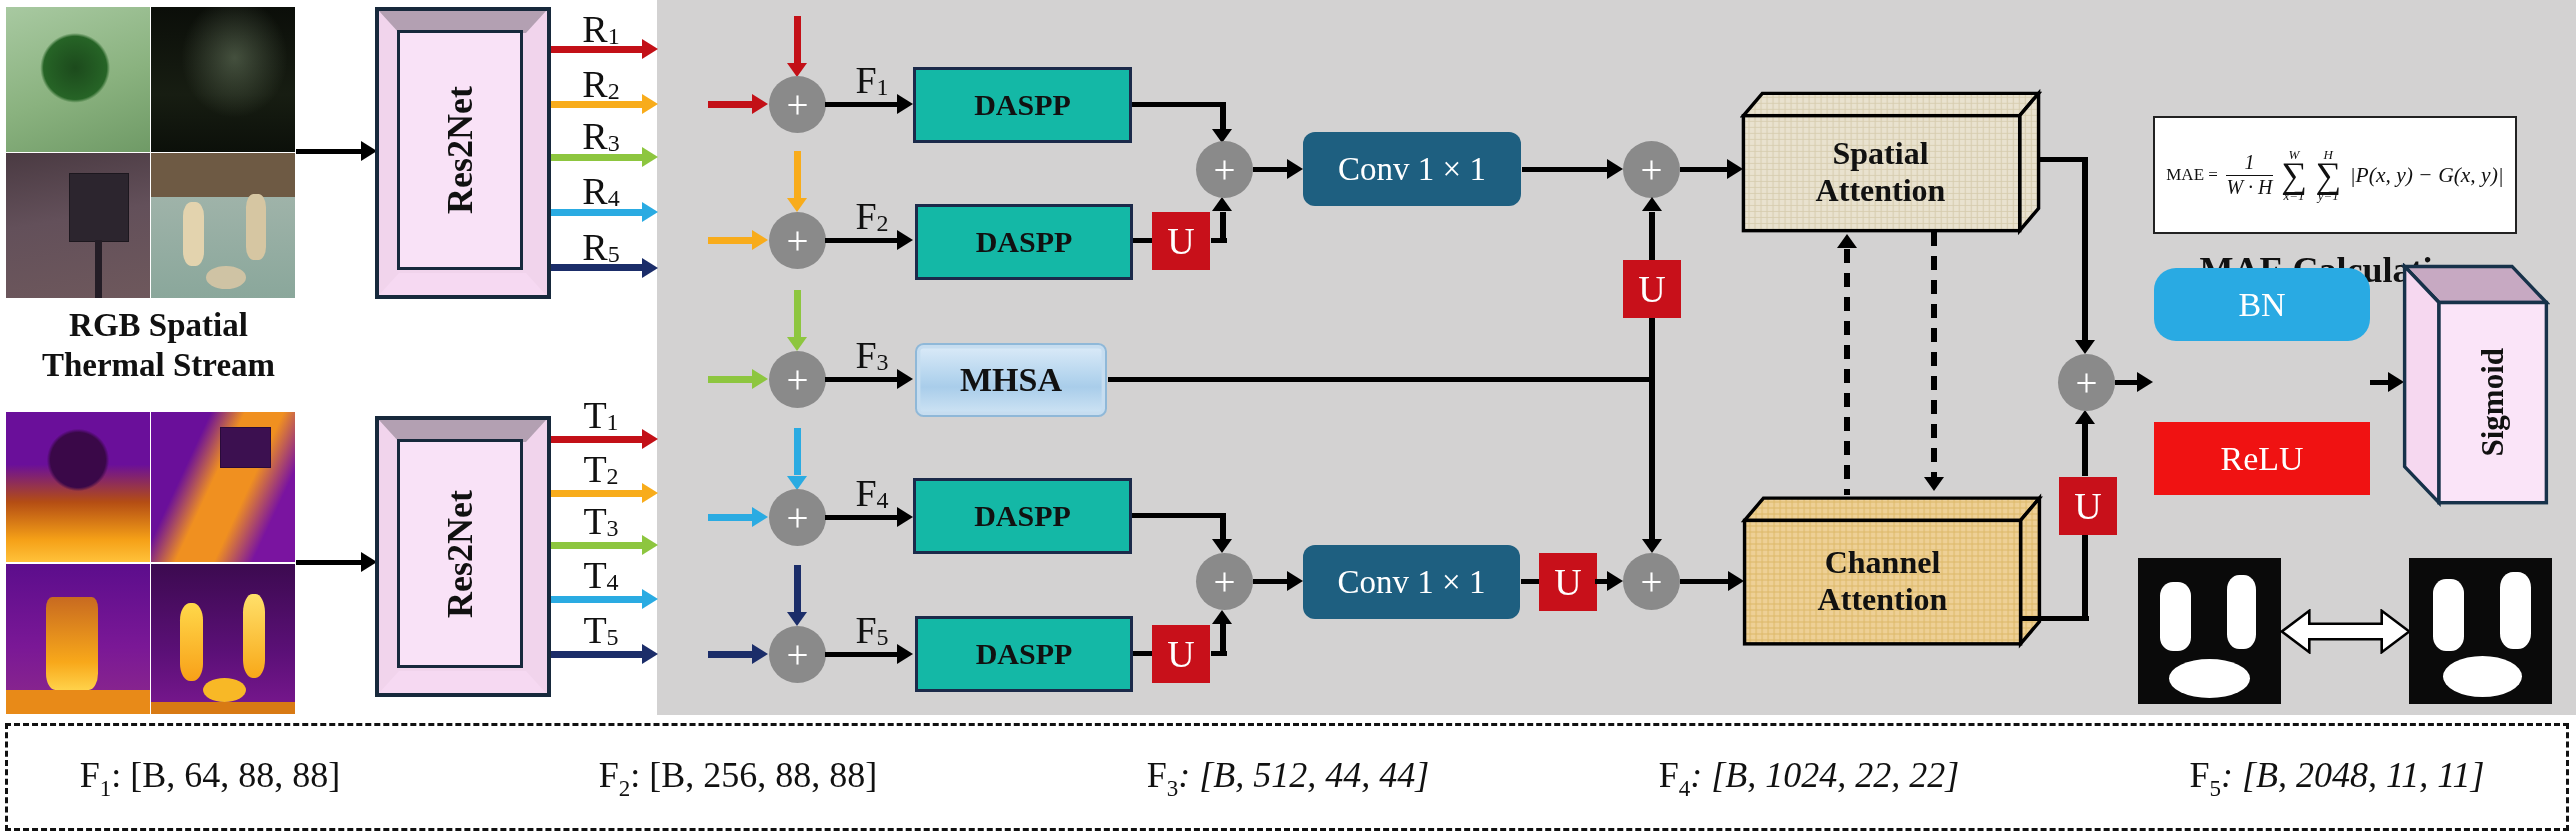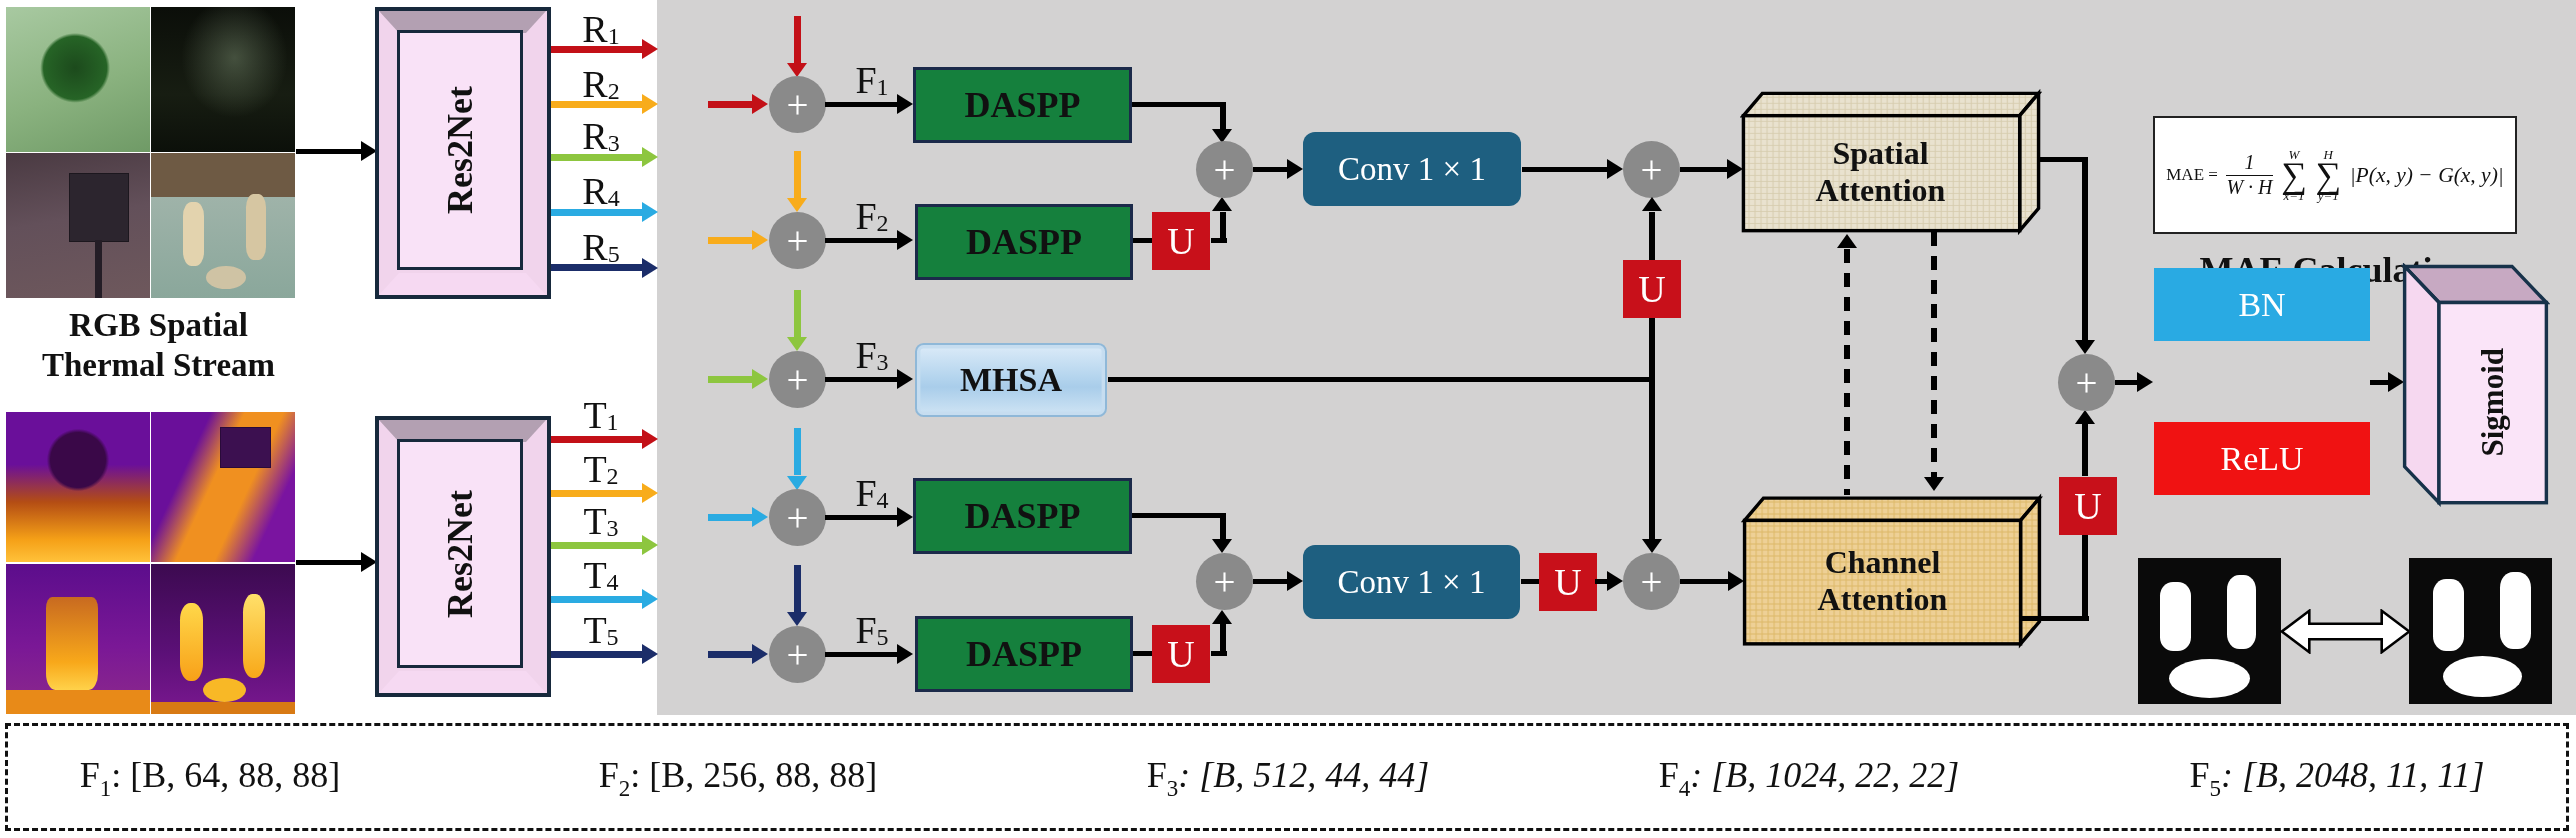--- a/index.html
+++ b/index.html
@@ -11,22 +11,22 @@
   .ah{position:absolute;width:0;height:0;}
   .ah.r{border-top:10.3px solid transparent;border-bottom:10.3px solid transparent;border-left:16.3px solid #000;}
   .ah.d{border-left:10.3px solid transparent;border-right:10.3px solid transparent;border-top:14.6px solid #000;}
   .ah.u{border-left:10.3px solid transparent;border-right:10.3px solid transparent;border-bottom:14.6px solid #000;}
   .addnode{position:absolute;width:57px;height:57px;border-radius:50%;background:#8a8a8a;
            color:#fff;display:flex;align-items:center;justify-content:center;
            font-size:39px;font-weight:400;line-height:1;}
   .iolabel{position:absolute;width:86px;height:41px;display:flex;align-items:flex-end;justify-content:center;
            font-size:38px;color:#111;line-height:1;}
   .sub{font-size:24px;vertical-align:-8.6px;line-height:1;}
-  .daspp{position:absolute;background:#15803d;border:3.4px solid #1b2a4a;box-sizing:border-box;
-         display:flex;align-items:center;justify-content:center;font-size:36px;font-weight:bold;color:#111;}
+  .daspp{position:absolute;background:#14b8a6;border:3.4px solid #1b2a4a;box-sizing:border-box;
+         display:flex;align-items:center;justify-content:center;font-size:30px;font-weight:bold;color:#111;}
   .ubox{position:absolute;width:58px;height:58px;background:#c8101a;display:flex;align-items:center;
         justify-content:center;color:#fff;font-size:38px;}
   .conv1{position:absolute;background:#1e5f80;border-radius:12px;display:flex;align-items:center;
          justify-content:center;color:#fff;font-size:33px;}
   .stackrow{position:absolute;left:2154px;width:216px;height:73px;display:flex;align-items:center;
             justify-content:center;color:#fff;font-size:34px;}
   .attn-label{position:absolute;display:flex;flex-direction:column;align-items:center;justify-content:center;
               font-weight:bold;font-size:32px;color:#111;line-height:1.15;}
   .dashv{position:absolute;width:6px;background:repeating-linear-gradient(#000 0 13.7px,transparent 13.7px 24px);}
   .vtext{writing-mode:vertical-rl;transform:rotate(180deg);font-weight:bold;color:#111;}
@@ -347,21 +347,21 @@
     </span>
     <span class="sigma">
       <span class="lim">H</span>
         <span class="s">∑</span>
         <span class="lim">y=1</span>
     </span>
     <span class="mterm">|P(x, y) − G(x, y)|</span>
   </div>
   <div class="abs" style="left:2153px;top:247px;width:364px;height:45px;display:flex;align-items:center;justify-content:center;font-weight:bold;font-size:36px;color:#111;">MAE Calculation</div>
 
-  <div class="stackrow" style="top:268px;background:#29aae3;">BN</div>
+  <div class="stackrow" style="top:268px;background:#29aae3;border-radius:22px;">BN</div>
   <div class="stackrow" style="top:422px;background:#f01212;">ReLU</div>
   <div class="hline" style="left:2370px;top:380px;width:19px;"></div>
   <div class="ah r" style="left:2388px;top:372px;"></div>
 
   <svg class="abs" style="left:2401px;top:263px;" width="149" height="244" viewBox="0 0 173 284">
     <polygon points="4,4 129,4 169,46 44,46" fill="#c7a9c2" stroke="#17324a" stroke-width="4"></polygon>
     <polygon points="4,4 44,46 44,279 4,237" fill="#f6d8f0" stroke="#17324a" stroke-width="4"></polygon>
     <rect x="44" y="46" width="125" height="233" fill="#fae4f8" stroke="#17324a" stroke-width="4"></rect>
   </svg>
   <div class="abs" style="left:2439px;top:302px;width:107px;height:200px;display:flex;align-items:center;justify-content:center;">

